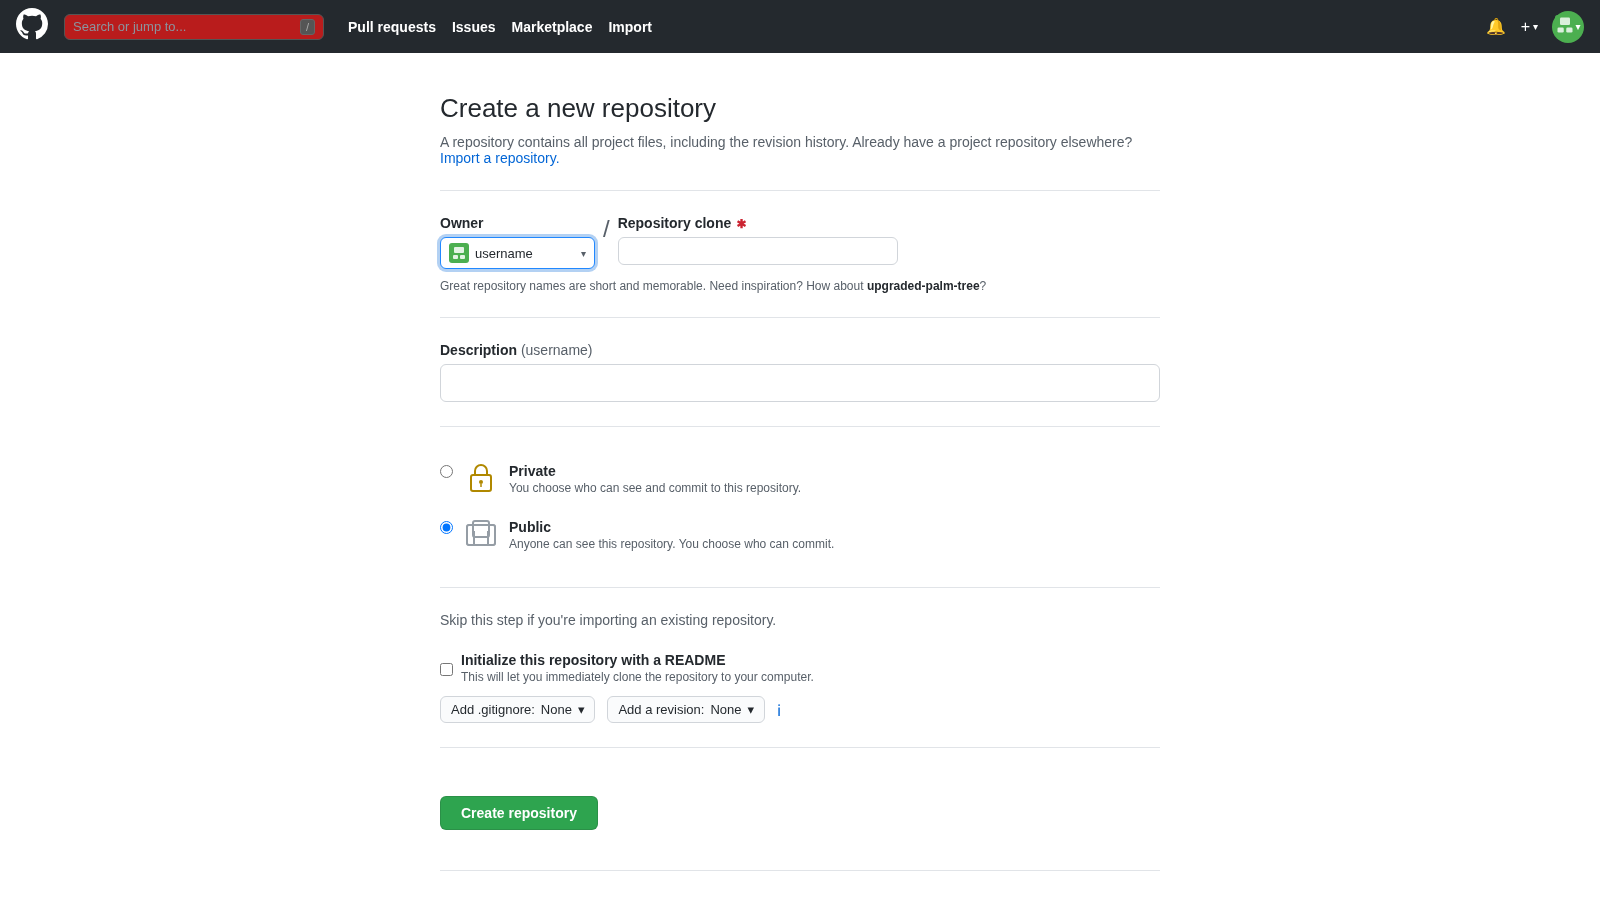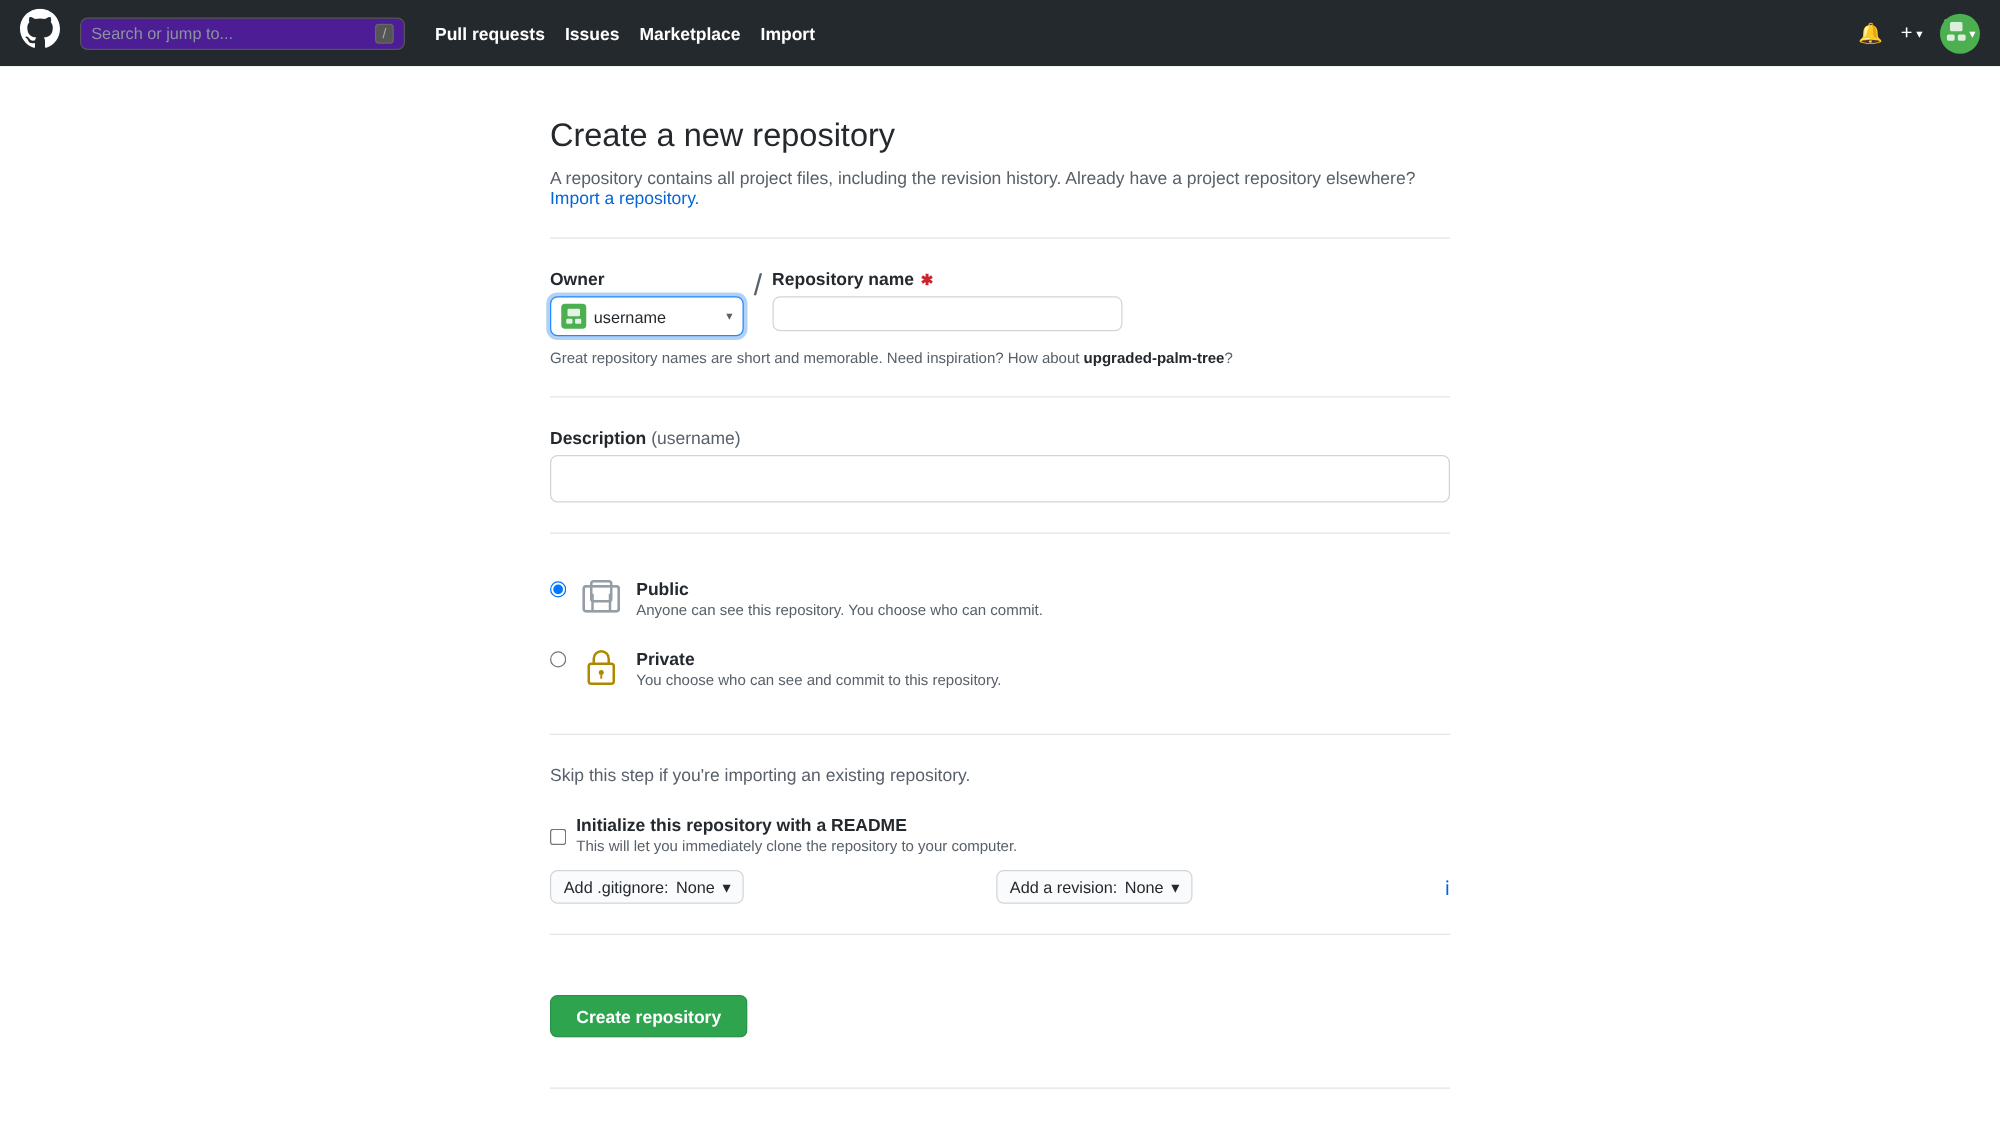--- a/index.html
+++ b/index.html
@@ -16,21 +16,21 @@
     }
     .navbar-logo {
       color: white;
       font-size: 24px;
       flex-shrink: 0;
     }
     .navbar-logo svg { fill: white; }
     .search-bar {
       display: flex;
       align-items: center;
-      background: #4c1d95;
+      background: #b91c1c;
       border: 1px solid #555;
       border-radius: 6px;
       padding: 4px 8px;
       gap: 20px;
       width: 260px;
     }
     .search-input {
       background: transparent;
       border: none;
       color: #ccc;
@@ -254,21 +254,20 @@
       color: #586069;
       margin-top: 2px;
     }
 
     
     .dropdowns-row {
       display: flex;
       gap: 12px;
       margin-top: 12px;
       align-items: center;
-      justify-content: space-between;
     }
     .select-dropdown {
       border: 1px solid #d1d5da;
       border-radius: 6px;
       padding: 5px 10px;
       font-size: 13px;
       background: #fafbfc;
       cursor: pointer;
       color: #24292e;
       display: flex;
@@ -379,21 +378,21 @@
               <rect x="9" y="10" width="5" height="4" rx="1" fill="white" opacity="0.85"></rect>
             </svg>
           </div>
           <span class="owner-name">username</span>
           <span class="owner-chevron">▾</span>
         </div>
       </div>
       <span class="slash-sep">/</span>
       <div>
         <label class="form-label">
-          <span>Repository name</span><span class="required-star"> ✱</span>
+          <span>Repository clone</span><span class="required-star"> ✱</span>
         </label>
         <input type="text" class="repo-name-input" placeholder="" style="">
       </div>
     </div>
 
     <p class="hint-text">
       <span>Great repository names are short and memorable. Need inspiration? How about </span><strong>upgraded-palm-tree</strong><span>?</span>
     </p>
 
     <hr class="divider">
@@ -401,56 +400,56 @@
     
     <div class="form-group">
       <label class="form-label">
         <span>Description</span>
         <span style="font-weight:400; color:#586069;"> <span>(username)</span></span>
       </label>
       <input type="text" class="description-input" placeholder="" style="">
     </div>
 
     <hr class="divider">
+
+    
+    <div class="radio-option">
+      <input type="radio" name="visibility" id="private" style="">
+      <div class="radio-icon">
+        <svg width="32" height="32" viewBox="0 0 32 32">
+          <rect x="6" y="14" width="20" height="16" rx="2" fill="none" stroke="#b08800" stroke-width="2"></rect>
+          <path d="M10 14 V10 a6 6 0 0 1 12 0 V14" fill="none" stroke="#b08800" stroke-width="2"></path>
+          <circle cx="16" cy="21" r="2" fill="#b08800"></circle>
+          <line x1="16" y1="23" x2="16" y2="26" stroke="#b08800" stroke-width="1.5"></line>
+        </svg>
+      </div>
+      <div class="radio-content">
+        <div class="radio-label">Private</div>
+        <div class="radio-desc">You choose who can see and commit to this repository.</div>
+      </div>
+    </div>
 
     
     <div class="radio-option">
       <input type="radio" name="visibility" id="public" checked="" style="">
       <div class="radio-icon">
         <svg width="32" height="32" viewBox="0 0 32 32">
           <rect x="2" y="8" width="28" height="20" rx="2" fill="none" stroke="#959da5" stroke-width="2"></rect>
           <rect x="8" y="4" width="16" height="16" rx="2" fill="none" stroke="#959da5" stroke-width="2"></rect>
           <line x1="9" y1="14" x2="9" y2="28" stroke="#959da5" stroke-width="2"></line>
           <line x1="23" y1="14" x2="23" y2="28" stroke="#959da5" stroke-width="2"></line>
           <rect x="2" y="8" width="28" height="20" rx="2" fill="none" stroke="#959da5" stroke-width="1.5"></rect>
         </svg>
       </div>
       <div class="radio-content">
         <div class="radio-label">Public</div>
         <div class="radio-desc">Anyone can see this repository. You choose who can commit.</div>
       </div>
     </div>
 
-    
-    <div class="radio-option">
-      <input type="radio" name="visibility" id="private" style="">
-      <div class="radio-icon">
-        <svg width="32" height="32" viewBox="0 0 32 32">
-          <rect x="6" y="14" width="20" height="16" rx="2" fill="none" stroke="#b08800" stroke-width="2"></rect>
-          <path d="M10 14 V10 a6 6 0 0 1 12 0 V14" fill="none" stroke="#b08800" stroke-width="2"></path>
-          <circle cx="16" cy="21" r="2" fill="#b08800"></circle>
-          <line x1="16" y1="23" x2="16" y2="26" stroke="#b08800" stroke-width="1.5"></line>
-        </svg>
-      </div>
-      <div class="radio-content">
-        <div class="radio-label">Private</div>
-        <div class="radio-desc">You choose who can see and commit to this repository.</div>
-      </div>
-    </div>
-
     <hr class="divider">
 
     <p class="section-skip-note">Skip this step if you're importing an existing repository.</p>
 
     
     <div class="checkbox-row">
       <input type="checkbox" id="init-readme" style="">
       <div>
         <div class="checkbox-label">Initialize this repository with a README</div>
         <div class="checkbox-desc">This will let you immediately clone the repository to your computer.</div>

